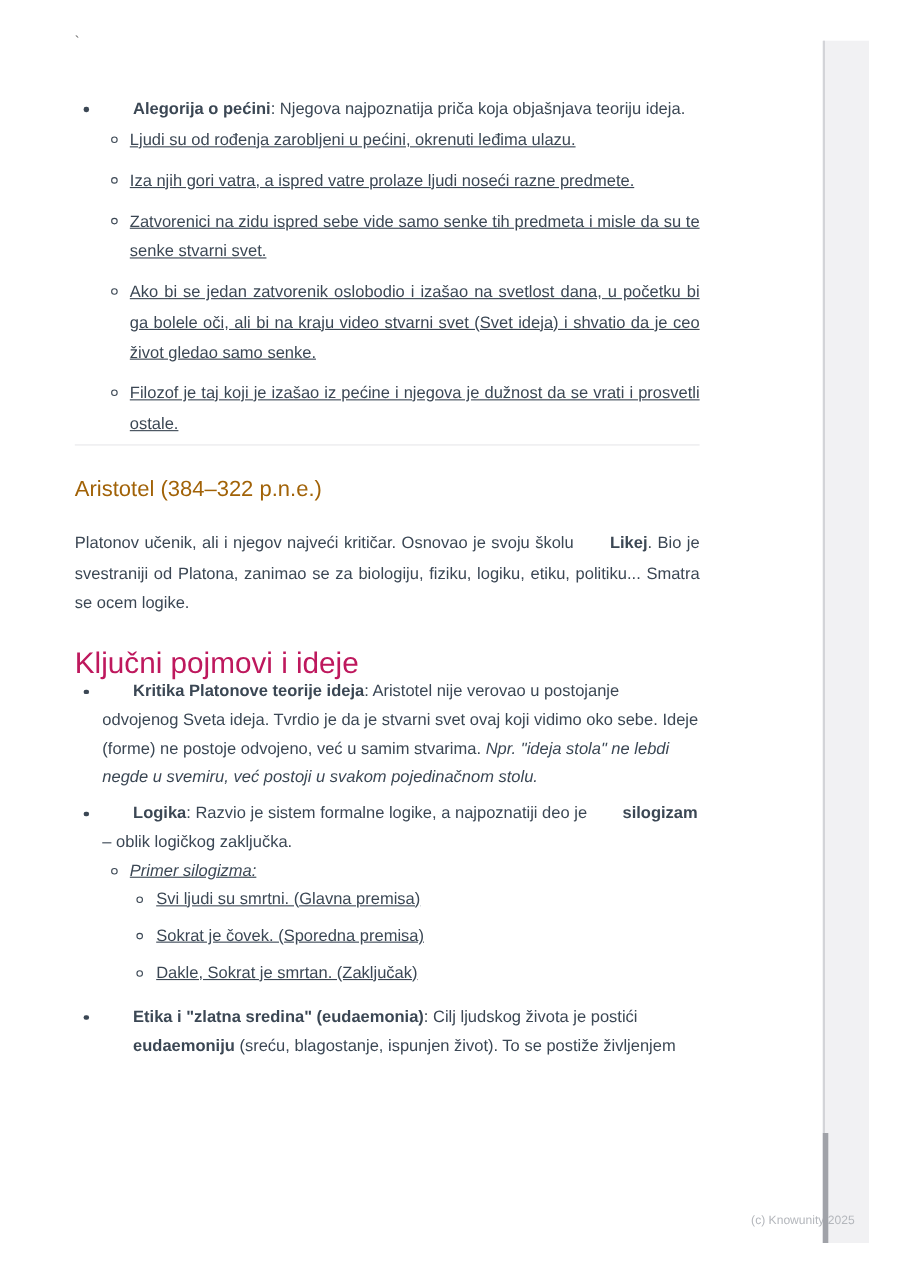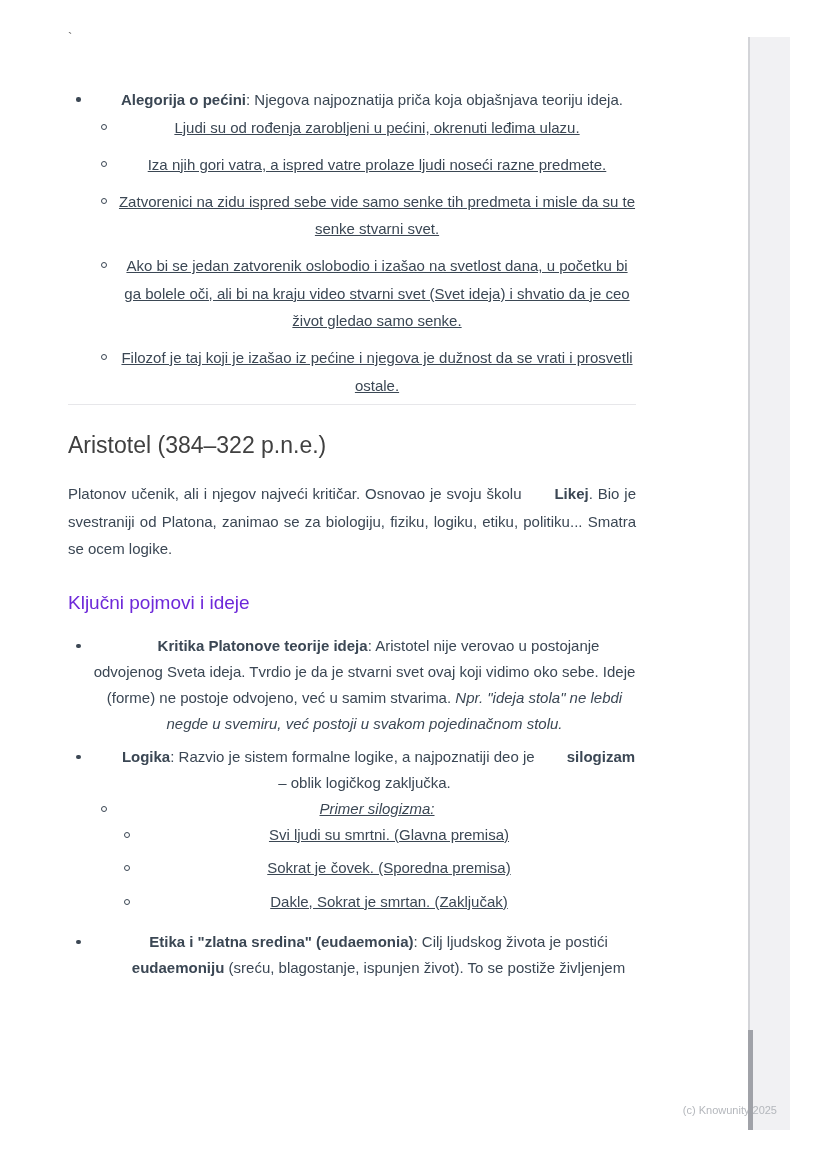--- a/index.html
+++ b/index.html
@@ -5,38 +5,38 @@
   html,body{margin:0;padding:0;}
   body{
     width:828px;height:1171px;position:relative;overflow:hidden;
     background:#ffffff;
     font-family:"Liberation Sans","DejaVu Sans",sans-serif;
     color:#3b4754;
   }
   .stray{position:absolute;left:68px;top:30px;font-size:13px;color:#6c6c6c;}
   .content{position:absolute;left:68px;top:0;width:568px;padding-top:86px;}
   .content ul{list-style:none;margin:0;padding:0;}
-  li{position:relative;font-size:15px;line-height:27.5px;text-align:center;}
+  li{position:relative;font-size:15px;line-height:27.5px;}
   .lvl1 > li{padding-left:25px;}
   .lvl2{margin-left:29px;margin-top:10px;text-decoration:underline;}
   .lvl2 > li{padding-left:25px;margin-bottom:9.5px;}
   .lvl2 > li:last-child{margin-bottom:0;}
   .lvl3{margin-left:0;}
   .lvl3 > li{padding-left:24px;margin-bottom:7.5px;}
   .lvl3 > li:last-child{margin-bottom:0;}
   .disc{position:absolute;left:8px;top:11px;width:4.5px;height:4.5px;border-radius:50%;background:#3b4754;}
   .circ{position:absolute;left:8px;top:10px;width:4px;height:4px;border-radius:50%;border:1.5px solid #3b4754;background:transparent;}
   .lvl3 .circ{left:6px;}
   b{font-weight:700;margin-left:28px;}
   .it{font-style:italic;}
   .justify{text-align:justify;}
   .mt-ideal{margin-top:1px;}
   hr.divider{border:none;border-top:1px solid #e7e7ea;margin:5px 0 0 0;}
-  h1.doc-h1{margin:22px 0 0 0;font-size:23px;line-height:36px;font-weight:500;color:#404040;}
-  h2.doc-h2{margin:27px 0 17px 0;font-size:19px;line-height:26px;font-weight:500;color:#6d28d9;}
+  h1.doc-h1{margin:22px 0 0 0;font-size:20px;line-height:36px;font-weight:500;color:#a16207;}
+  h2.doc-h2{margin:27px 0 0 0;font-size:27px;line-height:26px;font-weight:500;color:#be185d;}
   p.intro{margin:17px 0 0 0;font-size:15px;line-height:27.5px;}
   .aris-list{margin-top:19px;}
   .aris-list > li{line-height:26px;}
   .aris-list .lvl2{margin-top:0;}
   .aris-list .lvl2 > li{line-height:26px;margin-bottom:0;}
   .aris-list .lvl3 > li{line-height:26px;}
   .mt-logic{margin-top:7px;}
   .mt-ethics{margin-top:14px;}
   .footer{
     position:absolute;top:1103px;right:51px;font-size:11px;line-height:14px;

